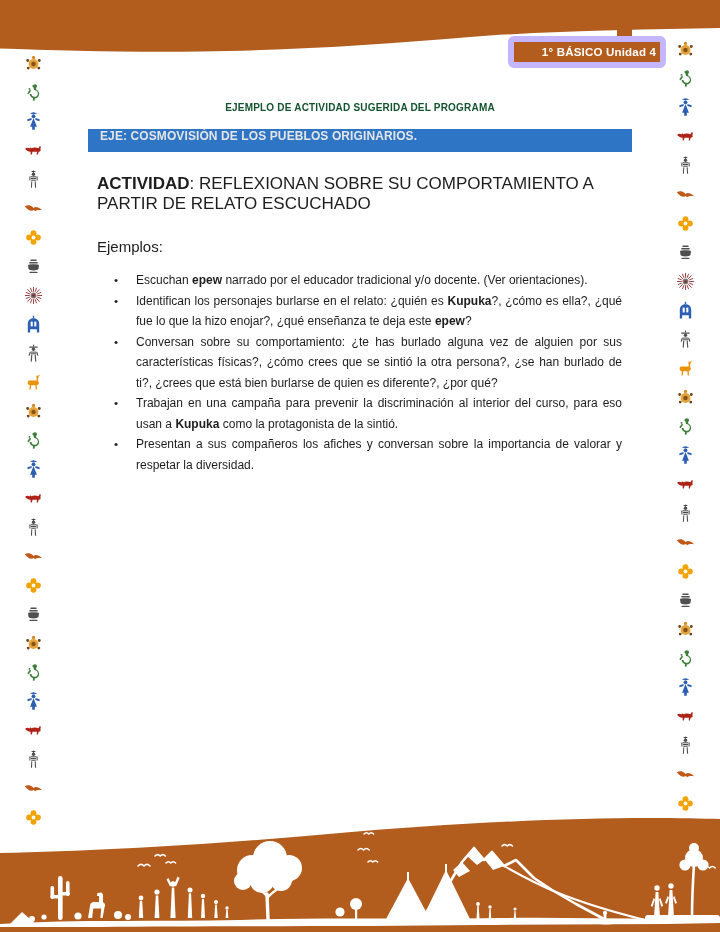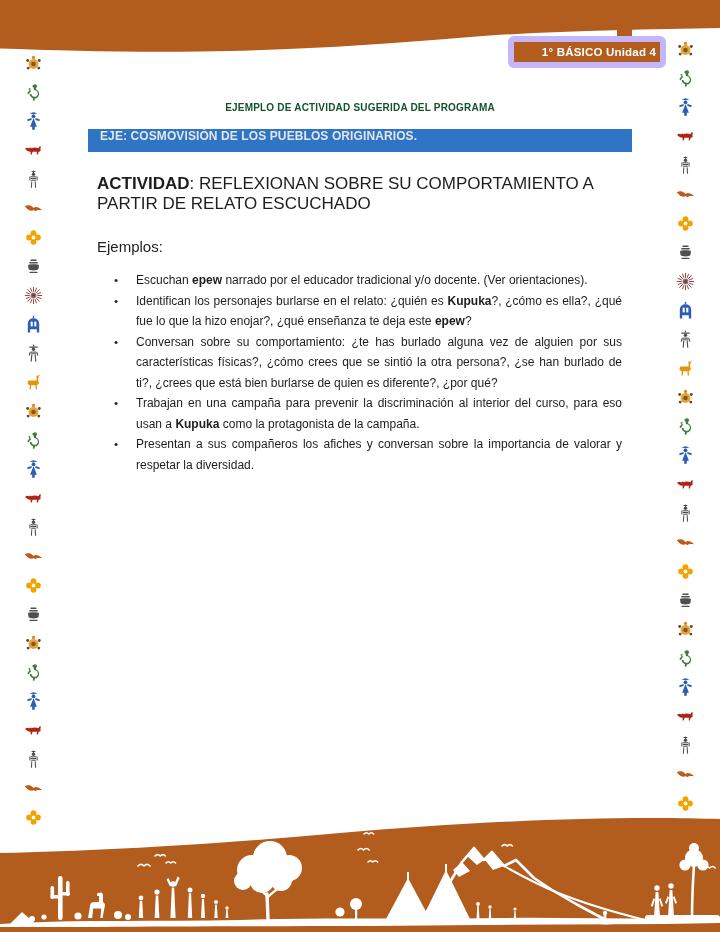--- a/index.html
+++ b/index.html
@@ -341,21 +341,21 @@
         <div class="bullet-row">
           <span class="bullet-dot">•</span>
           <p class="bullet-text"><span>Identifican los personajes burlarse en el relato: ¿quién es </span><span class="b">Kupuka</span><span>?, ¿cómo es ella?, ¿qué fue lo que la hizo enojar?, ¿qué enseñanza te deja este </span><span class="b">epew</span><span>?</span></p>
         </div>
         <div class="bullet-row">
           <span class="bullet-dot">•</span>
           <p class="bullet-text"><span>Conversan sobre su comportamiento: ¿te has burlado alguna vez de alguien por sus características físicas?, ¿cómo crees que se sintió la otra persona?, ¿se han burlado de ti?, ¿crees que está bien burlarse de quien es diferente?, ¿por qué?</span></p>
         </div>
         <div class="bullet-row">
           <span class="bullet-dot">•</span>
-          <p class="bullet-text"><span>Trabajan en una campaña para prevenir la discriminación al interior del curso, para eso usan a </span><span class="b">Kupuka</span><span> como la protagonista de la campaña.</span></p>
+          <p class="bullet-text"><span>Trabajan en una campaña para prevenir la discriminación al interior del curso, para eso usan a </span><span class="b">Kupuka</span><span> como la protagonista de la sintió.</span></p>
         </div>
         <div class="bullet-row">
           <span class="bullet-dot">•</span>
           <p class="bullet-text"><span>Presentan a sus compañeros los afiches y conversan sobre la importancia de valorar y respetar la diversidad.</span></p>
         </div>
       </div>
   </div>
 
   <div class="footer">
     <svg width="720" height="120" viewBox="0 0 720 120">

